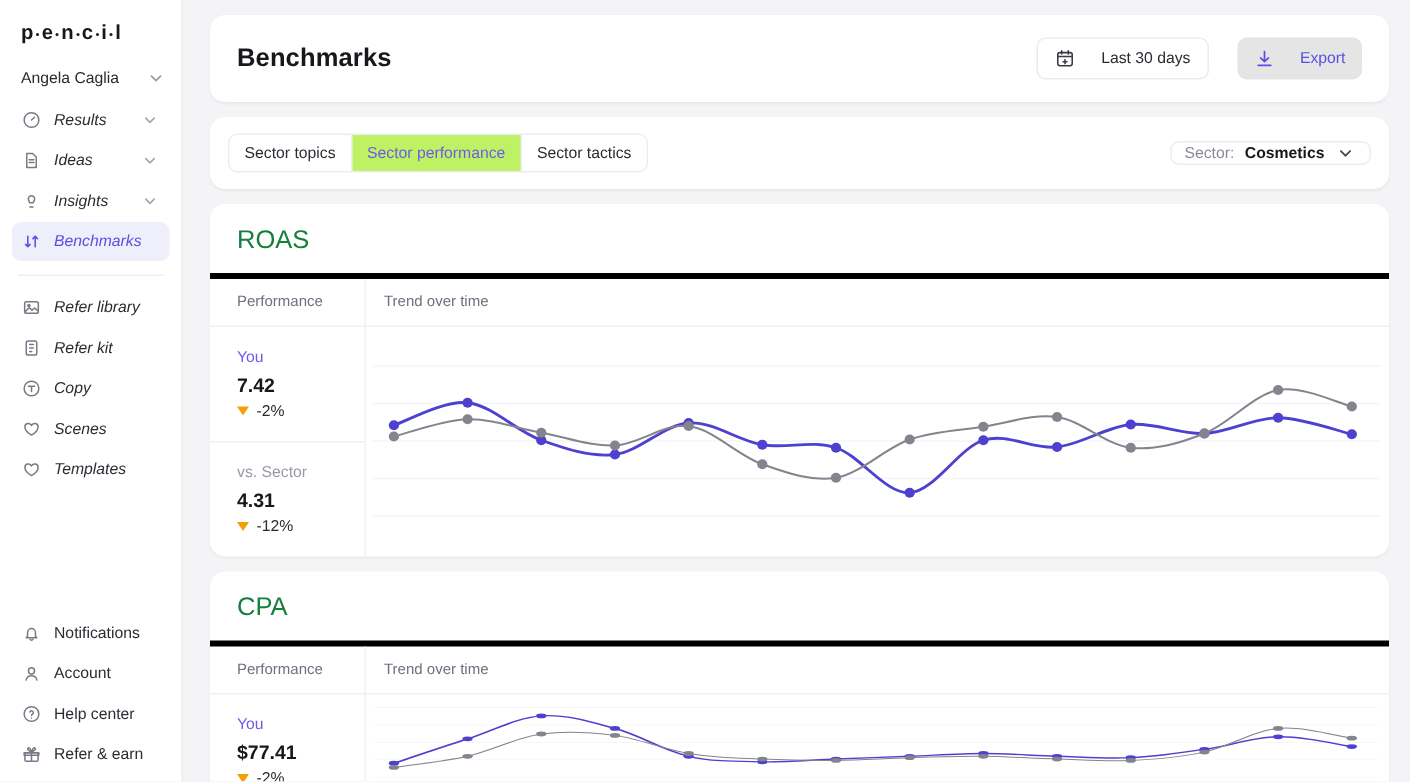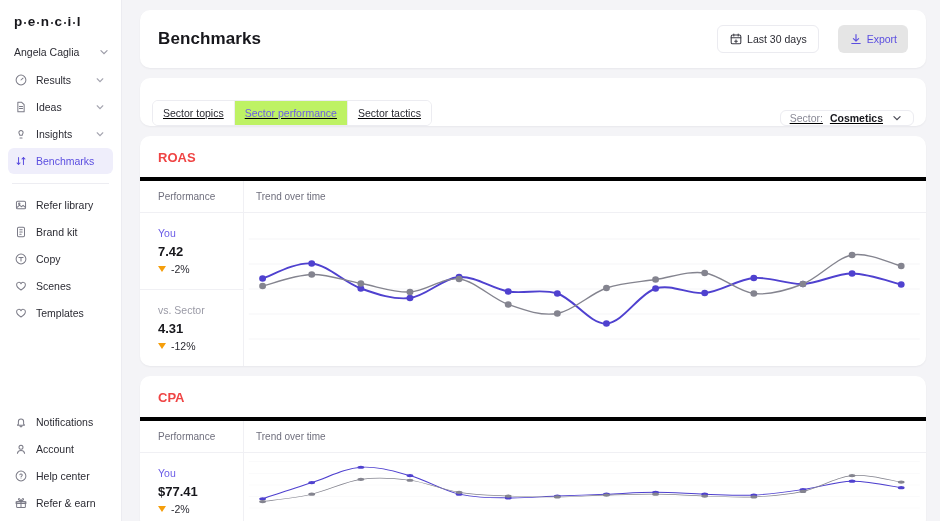--- a/index.html
+++ b/index.html
@@ -29,21 +29,21 @@
   .logo span.dot {
     display:inline-block; width:2px; height:2px; border-radius:50%;
     background:#17171c; margin:0 1.5px; vertical-align: middle;
     position: relative; top: 1px;
   }
   .acct-row {
     display:flex; align-items:center; justify-content:space-between;
     padding: 6px 10px 6px 14px; cursor: pointer;
   }
   .acct-name { font-size: 10.5px; color:#2b2b33; }
-  .nav { padding: 2px 8px 0 8px; }
+  .nav { padding: 2px 8px 0 8px; font-style: italic; }
   .nav-item {
     display:flex; align-items:center; gap:8px;
     padding: 6px 6px 6px 6px; border-radius: 6px;
     cursor: pointer; margin-bottom: 1px;
   }
   .nav-item .label { font-size: 10.5px; color:#2b2b33; flex:1; white-space: nowrap; }
   .nav-item .chev { margin-left:auto; }
   .nav-item.active { background: #efeefb; }
   .nav-item.active .label { color: #5b4ee0; font-weight: 500; }
   .ico { width:14px; height:14px; flex:0 0 14px; display:block; }
@@ -62,48 +62,48 @@
   }
   .card {
     background:#fff; border-radius: 10px;
     box-shadow: 0 1px 2px rgba(20,20,40,.05);
   }
   
   .hdr { height: 58px; display:flex; align-items:center; padding: 0 18px; margin-bottom: 10px; }
   .page-title { font-size: 17px; font-weight: 600; color:#17171c; letter-spacing:.1px; }
   .hdr-actions { margin-left:auto; display:flex; align-items:center; gap: 8px; }
   .btn {
-    display:flex; align-items:center; gap:4px;
+    display:flex; align-items:center; gap:17px;
     height: 28px; padding: 12px 11px; border-radius: 6px;
     font-size: 10.5px; cursor:pointer; white-space:nowrap;
   }
   .btn-ghost { background:#fff; color:#2b2b33; border:1px solid #ebebf0; }
   .btn-primary { background:#e5e5e5; color:#5b4ee0; font-weight:500;margin-left:11px; }
 
   
-  .tabs-card { height: 48px; display:flex; align-items:flex-end; padding: 0 12px; margin-bottom: 10px; text-decoration: underline; }
+  .tabs-card { height: 48px; display:flex; align-items:center; padding: 0 12px; margin-bottom: 10px; }
   .tabs { display:flex; align-items:center; border:1px solid #ececf1; border-radius:6px; overflow:hidden; }
   .tab {
     font-size: 10.5px; color:#2b2b33; padding: 6px 10px; cursor:pointer;
     background:#fff; white-space:nowrap;
     border-right:1px solid #ececf1;
   }
   .tab:last-child { border-right:none; }
   .tab.active { background:#bef264; color:#6b5ce7; }
   .sector-sel {
     margin-left:auto; display:flex; align-items:center; gap:7px;
     border:1px solid #ececf1; border-radius:6px; padding: 0 9px; cursor:pointer;
   }
   .sector-lbl { font-size:10.5px; color:#8a8a96; }
   .sector-val { font-size:10.5px; color:#17171c; font-weight:600; }
 
   
   .metric-card { margin-bottom: 10px; overflow:hidden; }
   .metric-head { padding: 14px 18px 12px 18px; }
-  .metric-title { font-size: 13px; font-weight:700; color:#ef4444; }
+  .metric-title { font-size: 17px; font-weight:400; color:#15803d; }
   .metric-body { display:flex; border-top:4px solid #000000; }
   .col-perf { width: 104px; flex:0 0 104px; border-right:1px solid #f0f0f4; }
   .col-trend { flex:1 1 auto; position:relative; }
   .sub-head {
     font-size: 10px; color:#6f6f7d; padding: 10px 0 10px 18px; height:32px;
     border-bottom:1px solid #f0f0f4; white-space:nowrap;
   }
   .col-trend .sub-head { padding-left: 12px; }
   .stat-block { padding: 14px 0 14px 18px; }
   .stat-block + .stat-block { border-top:1px solid #f0f0f4; }
@@ -218,21 +218,21 @@
           </span>
           <span class="label">Refer library</span>
         </div>
         <div class="nav-item">
           <span>
             <svg class="ico" viewBox="0 0 16 16" fill="none" stroke="#7a7a86" stroke-width="1.15" stroke-linecap="round" stroke-linejoin="round">
               <rect x="4" y="2.6" width="8" height="10.8" rx="1.4"></rect>
               <path d="M6.6 5.4h2.8M6.6 8h2.8M6.6 10.6h1.6"></path>
             </svg>
           </span>
-          <span class="label">Brand kit</span>
+          <span class="label">Refer kit</span>
         </div>
         <div class="nav-item">
           <span>
             <svg class="ico" viewBox="0 0 16 16" fill="none" stroke="#7a7a86" stroke-width="1.15" stroke-linecap="round" stroke-linejoin="round">
               <circle cx="8" cy="8" r="5.6"></circle>
               <path d="M5.6 6.3h4.8M8 6.3v4"></path>
             </svg>
           </span>
           <span class="label">Copy</span>
         </div>

